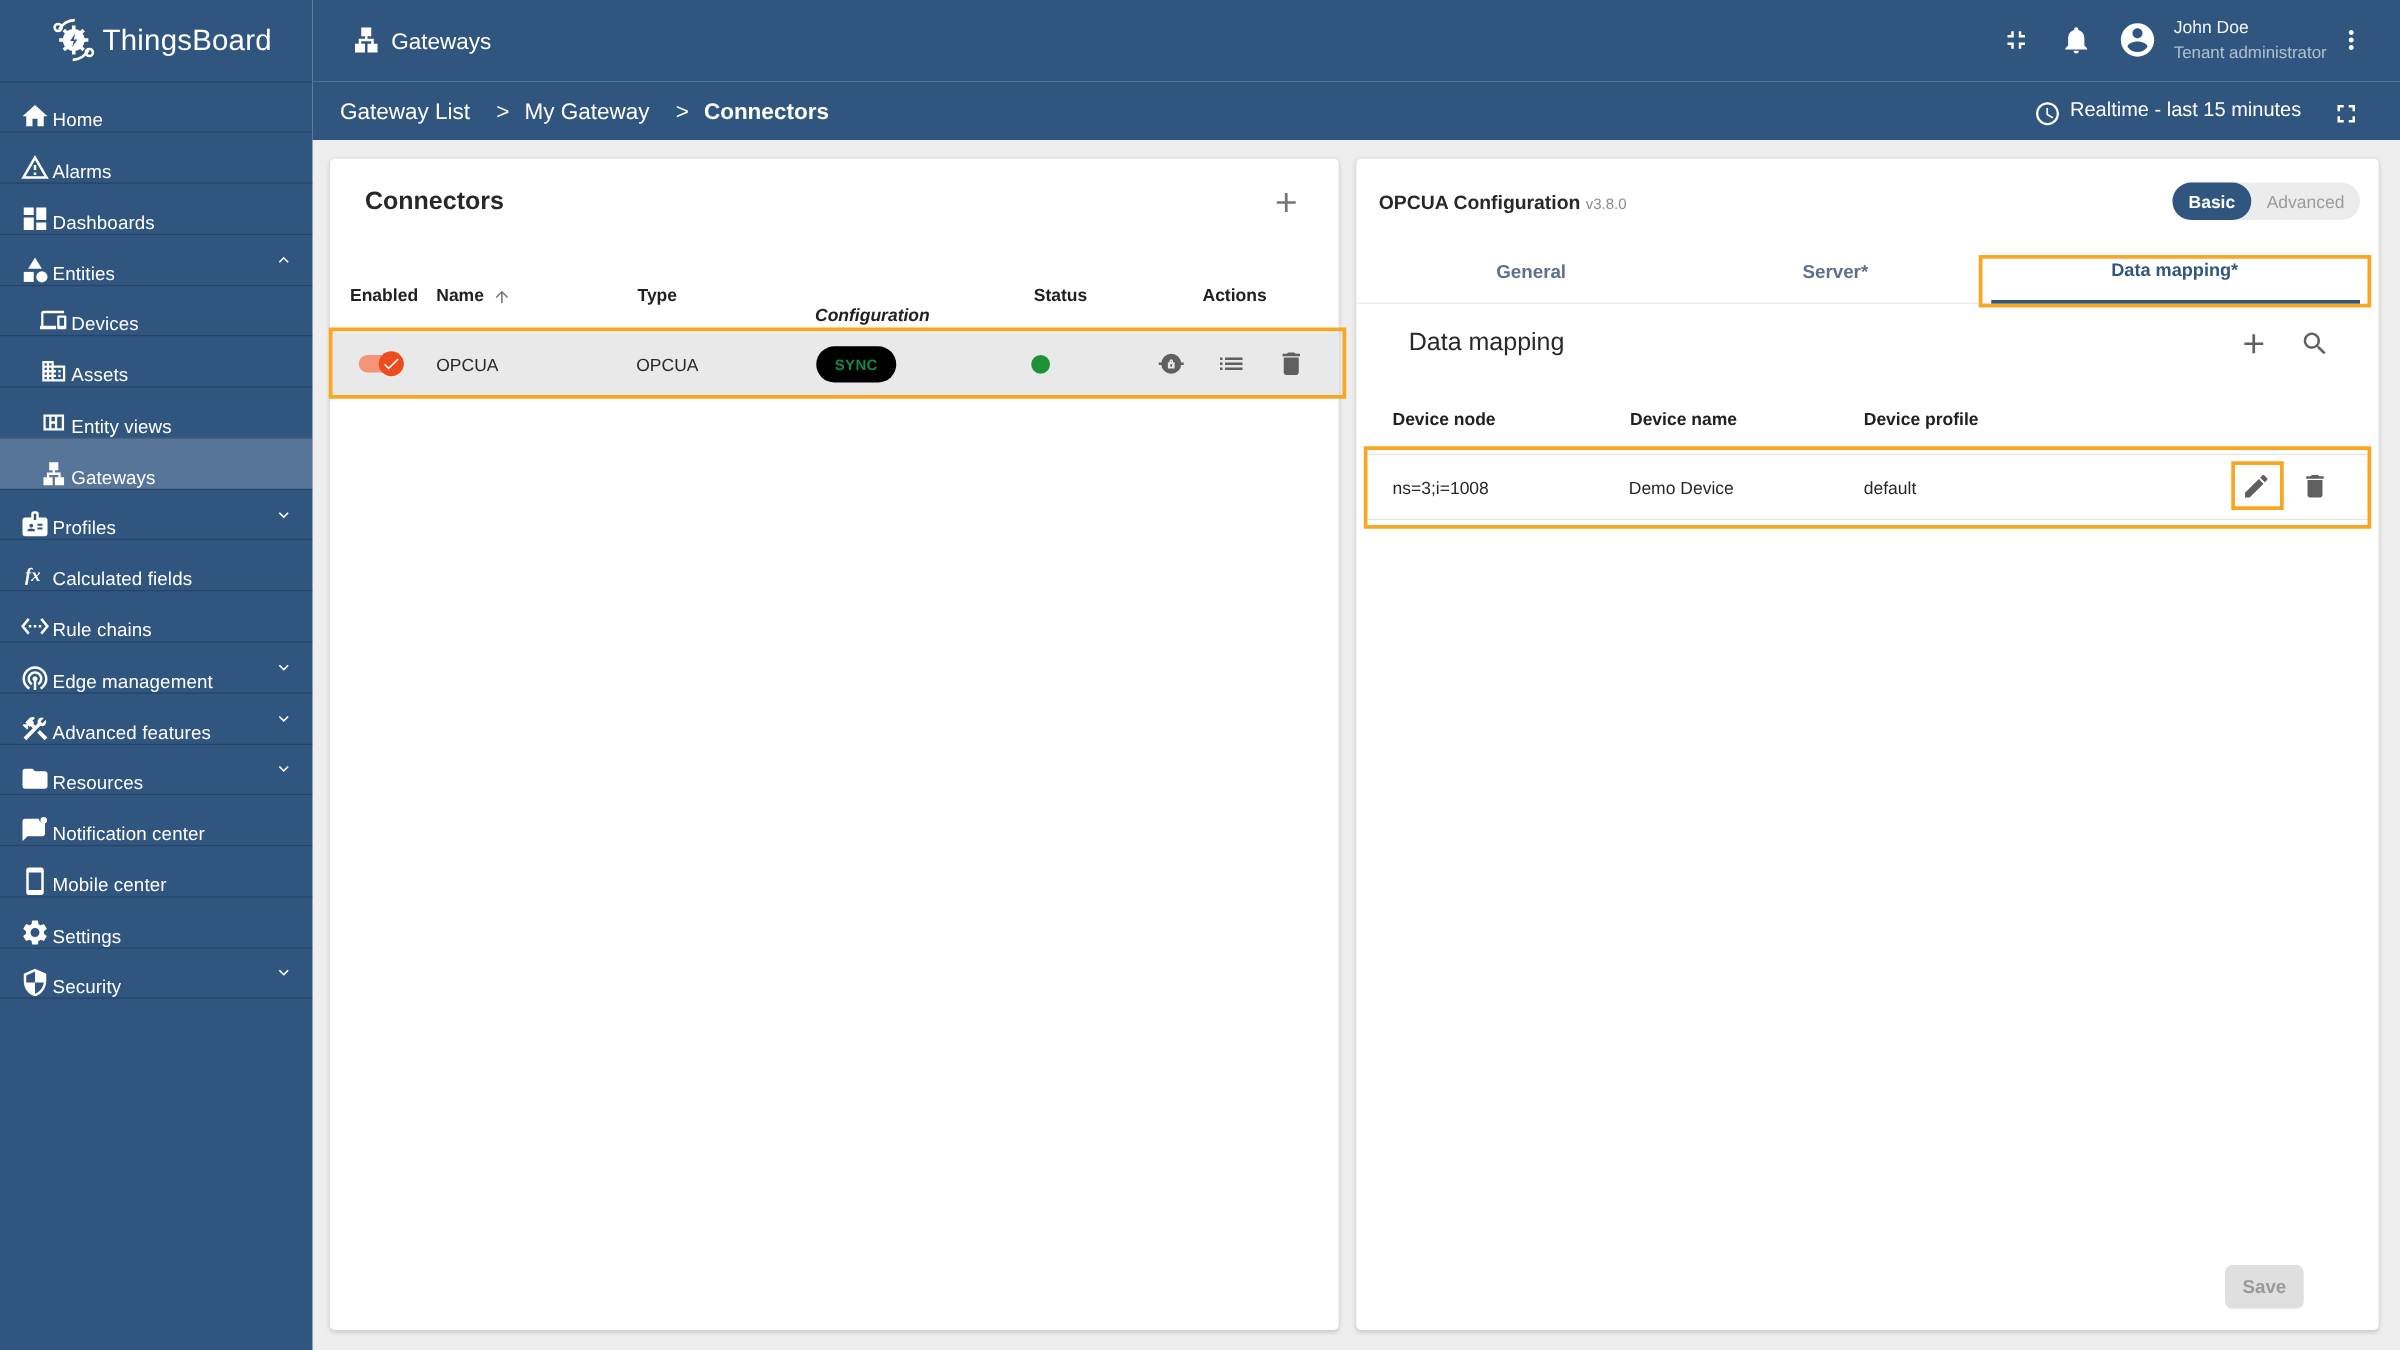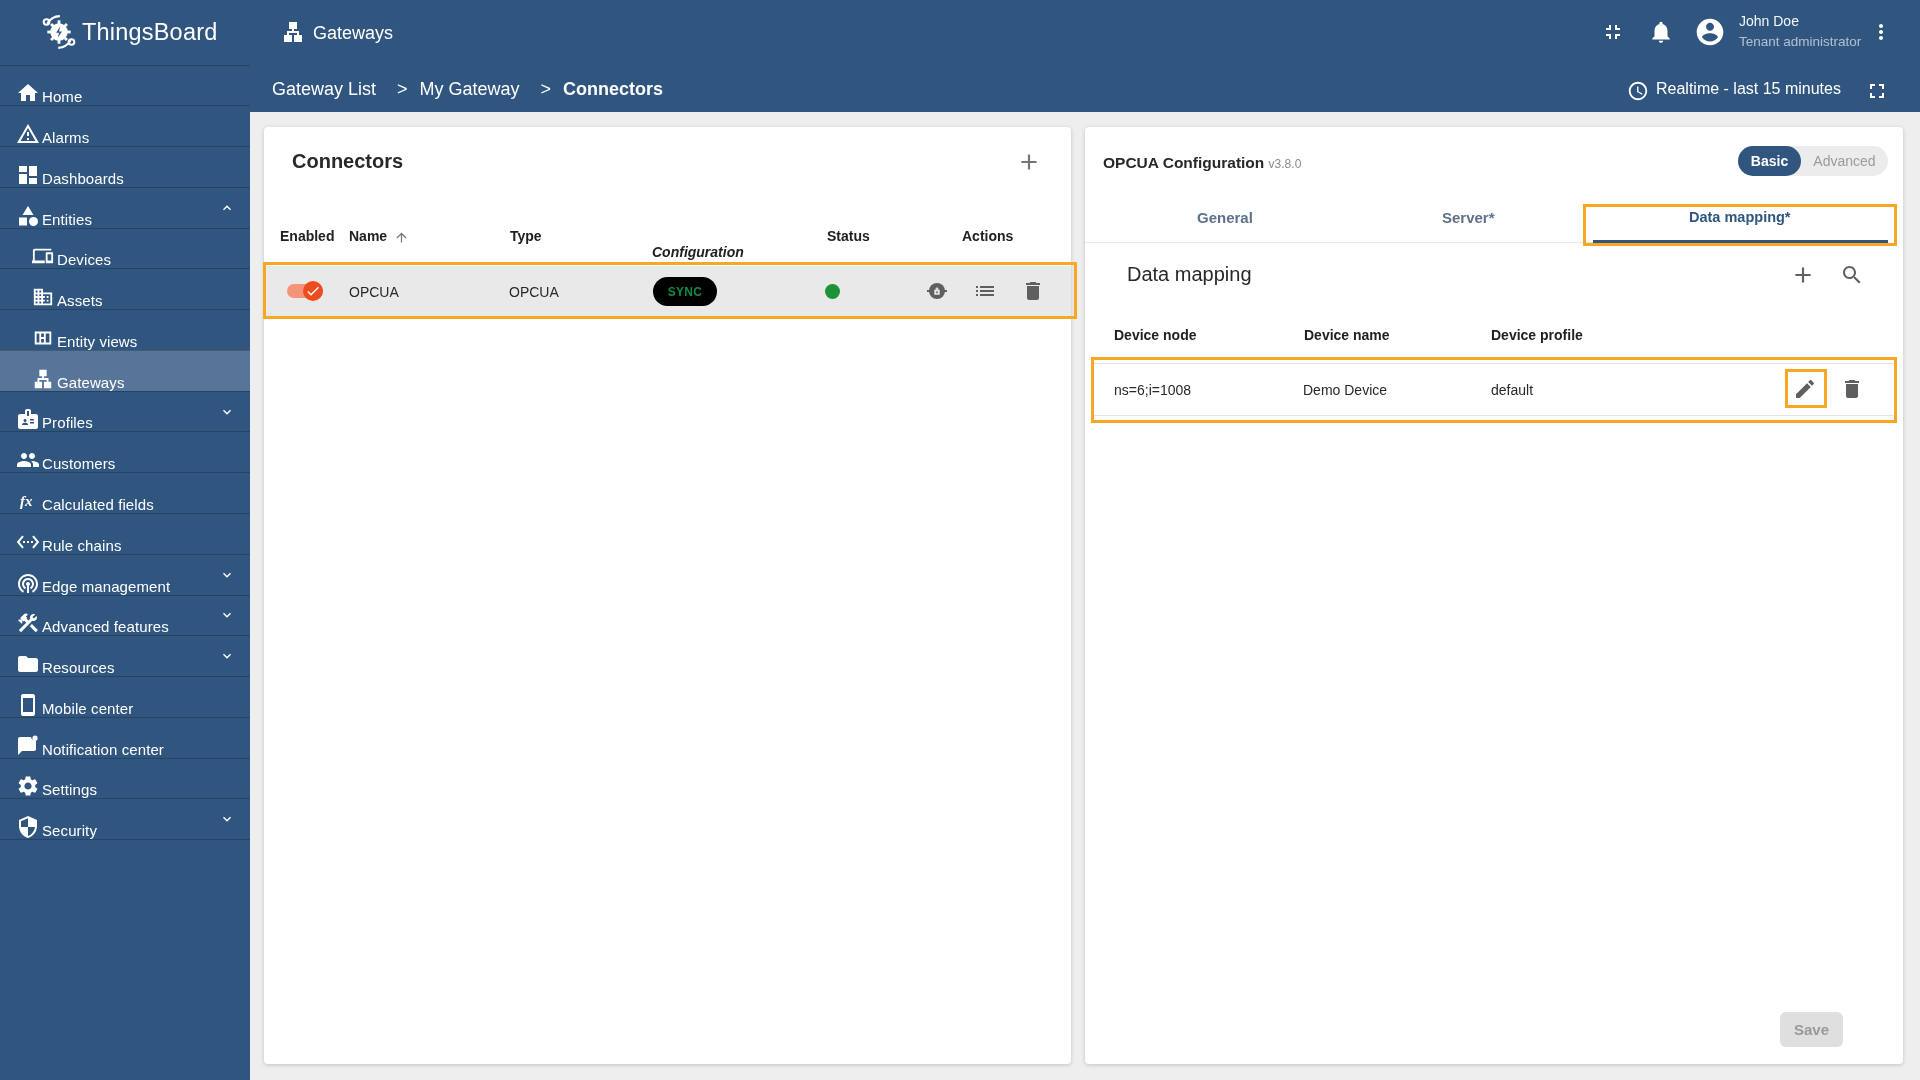--- a/index.html
+++ b/index.html
@@ -120,28 +120,20 @@
           </svg>
         </span>
         <span>Profiles</span>
         <svg class="chev" viewBox="0 0 24 24">
           <path fill="#fff" d="M7.41 8.59L12 13.17l4.59-4.58L18 10l-6 6-6-6 1.41-1.41z"></path>
         </svg>
       </div>
 <div class="mi">
         <span class="ic">
           <svg width="24" height="24" viewBox="0 0 24 24">
-            <path fill="#fff" d="M16 11c1.66 0 2.99-1.34 2.99-3S17.66 5 16 5s-3 1.34-3 3 1.34 3 3 3zm-8 0c1.66 0 2.99-1.34 2.99-3S9.66 5 8 5 5 6.34 5 8s1.34 3 3 3zm0 2c-2.33 0-7 1.17-7 3.5V19h14v-2.5c0-2.33-4.67-3.5-7-3.5zm8 0c-.29 0-.62.02-.97.05 1.16.84 1.97 1.97 1.97 3.45V19h6v-2.5c0-2.33-4.67-3.5-7-3.5z"></path>
-          </svg>
-        </span>
-        <span>Customers</span>
-      </div>
-<div class="mi">
-        <span class="ic">
-          <svg width="24" height="24" viewBox="0 0 24 24">
             <text x="4" y="17" fill="#fff" font-family="Liberation Serif" font-style="italic" font-weight="bold" font-size="15">fx</text>
           </svg>
         </span>
         <span>Calculated fields</span>
       </div>
 <div class="mi">
         <span class="ic">
           <svg width="24" height="24" viewBox="0 0 24 24">
             <path fill="#fff" d="M7.77 6.76L6.23 5.48.82 12l5.41 6.52 1.54-1.28L3.42 12l4.35-5.24zM7 13h2v-2H7v2zm10-2h-2v2h2v-2zm-6 2h2v-2h-2v2zm6.77-7.52l-1.54 1.28L20.58 12l-4.35 5.24 1.54 1.28L23.18 12l-5.41-6.52z"></path>
           </svg>
@@ -173,37 +165,37 @@
 <div class="mi">
         <span class="ic">
           <svg width="24" height="24" viewBox="0 0 24 24">
             <path fill="#fff" d="M10 4H4c-1.1 0-1.99.9-1.99 2L2 18c0 1.1.9 2 2 2h16c1.1 0 2-.9 2-2V8c0-1.1-.9-2-2-2h-8l-2-2z"></path>
           </svg>
         </span>
         <span>Resources</span>
         <svg class="chev" viewBox="0 0 24 24">
           <path fill="#fff" d="M7.41 8.59L12 13.17l4.59-4.58L18 10l-6 6-6-6 1.41-1.41z"></path>
         </svg>
-      </div>
-<div class="mi">
-        <span class="ic">
-          <svg width="24" height="24" viewBox="0 0 24 24">
-            <path fill="#fff" d="M17 1.01L7 1c-1.1 0-2 .9-2 2v18c0 1.1.9 2 2 2h10c1.1 0 2-.9 2-2V3c0-1.1-.9-1.99-2-1.99zM17 19H7V5h10v14z"></path>
-          </svg>
-        </span>
-        <span>Mobile center</span>
       </div>
 <div class="mi">
         <span class="ic">
           <svg width="24" height="24" viewBox="0 0 24 24">
             <path fill="#fff" d="M20 6.4c-.3.1-.7.1-1 .1-2 0-3.7-1.5-4-3.5H4c-1.1 0-2 .9-2 2v16l4-4h12c1.1 0 2-.9 2-2V6.4z"></path>
             <circle cx="19" cy="4.2" r="2.6" fill="#fff"></circle>
           </svg>
         </span>
         <span>Notification center</span>
+      </div>
+<div class="mi">
+        <span class="ic">
+          <svg width="24" height="24" viewBox="0 0 24 24">
+            <path fill="#fff" d="M17 1.01L7 1c-1.1 0-2 .9-2 2v18c0 1.1.9 2 2 2h10c1.1 0 2-.9 2-2V3c0-1.1-.9-1.99-2-1.99zM17 19H7V5h10v14z"></path>
+          </svg>
+        </span>
+        <span>Mobile center</span>
       </div>
 <div class="mi">
         <span class="ic">
           <svg width="24" height="24" viewBox="0 0 24 24">
             <path fill="#fff" d="M19.14 12.94c.04-.3.06-.61.06-.94 0-.32-.02-.64-.07-.94l2.03-1.58c.18-.14.23-.41.12-.61l-1.92-3.32c-.12-.22-.37-.29-.59-.22l-2.39.96c-.5-.38-1.03-.7-1.62-.94l-.36-2.54c-.04-.24-.24-.41-.48-.41h-3.84c-.24 0-.43.17-.47.41l-.36 2.54c-.59.24-1.13.57-1.62.94l-2.39-.96c-.22-.08-.47 0-.59.22L2.74 8.87c-.12.21-.08.47.12.61l2.03 1.58c-.05.3-.09.63-.09.94s.02.64.07.94l-2.03 1.58c-.18.14-.23.41-.12.61l1.92 3.32c.12.22.37.29.59.22l2.39-.96c.5.38 1.03.7 1.62.94l.36 2.54c.05.24.24.41.48.41h3.84c.24 0 .44-.17.47-.41l.36-2.54c.59-.24 1.13-.56 1.62-.94l2.39.96c.22.08.47 0 .59-.22l1.92-3.32c.12-.22.07-.47-.12-.61l-2.01-1.58zM12 15.6c-1.98 0-3.6-1.62-3.6-3.6s1.62-3.6 3.6-3.6 3.6 1.62 3.6 3.6-1.62 3.6-3.6 3.6z"></path>
           </svg>
         </span>
         <span>Settings</span>
       </div>
 <div class="mi">
@@ -317,21 +309,21 @@
         <path fill="#616161" d="M15.5 14h-.79l-.28-.27C15.41 12.59 16 11.11 16 9.5 16 5.91 13.09 3 9.5 3S3 5.91 3 9.5 5.91 16 9.5 16c1.61 0 3.09-.59 4.23-1.57l.27.28v.79l5 4.99L20.49 19l-4.99-5zm-6 0C7.01 14 5 11.99 5 9.5S7.01 5 9.5 5 14 7.01 14 9.5 11.99 14 9.5 14z"></path>
       </svg>
   <div class="abs" style="top:200px;left:0;width:100%;font-size:14px;font-weight:bold;color:#212121;">
     <span class="abs" style="left:29px;top:0;">Device node</span>
     <span class="abs" style="left:219px;top:0;">Device name</span>
     <span class="abs" style="left:406px;top:0;">Device profile</span>
   </div>
   <div class="abs" style="left:9px;top:236px;width:800px;border-bottom:1px solid #e4e4e4;"></div>
   <div class="abs" style="left:9px;top:288px;width:800px;border-bottom:1px solid #e4e4e4;"></div>
   <div class="abs" style="top:255px;left:0;width:100%;font-size:14px;color:#282828;">
-    <span class="abs" style="left:29px;top:0;">ns=6;i=1008</span>
+    <span class="abs" style="left:29px;top:0;">ns=3;i=1008</span>
     <span class="abs" style="left:218px;top:0;">Demo Device</span>
     <span class="abs" style="left:406px;top:0;">default</span>
   </div>
   <svg class="abs" style="left:708px;top:250px" width="24" height="24" viewBox="0 0 24 24">
         <path fill="#5f5f5f" d="M3 17.25V21h3.75L17.81 9.94l-3.75-3.75L3 17.25zM20.71 7.04c.39-.39.39-1.02 0-1.41l-2.34-2.34c-.39-.39-1.02-.39-1.41 0l-1.83 1.83 3.75 3.75 1.83-1.83z"></path>
       </svg>
   <svg class="abs" style="left:755px;top:250px" width="24" height="24" viewBox="0 0 24 24">
         <path fill="#5f5f5f" d="M6 19c0 1.1.9 2 2 2h8c1.1 0 2-.9 2-2V7H6v12zM19 4h-3.5l-1-1h-5l-1 1H5v2h14V4z"></path>
       </svg>
   <div class="abs" style="left:695px;top:885px;width:63px;height:35px;border-radius:6px;background:#dfdfdf;color:#97999c;font-size:15px;font-weight:bold;display:flex;align-items:center;justify-content:center;">Save</div>

